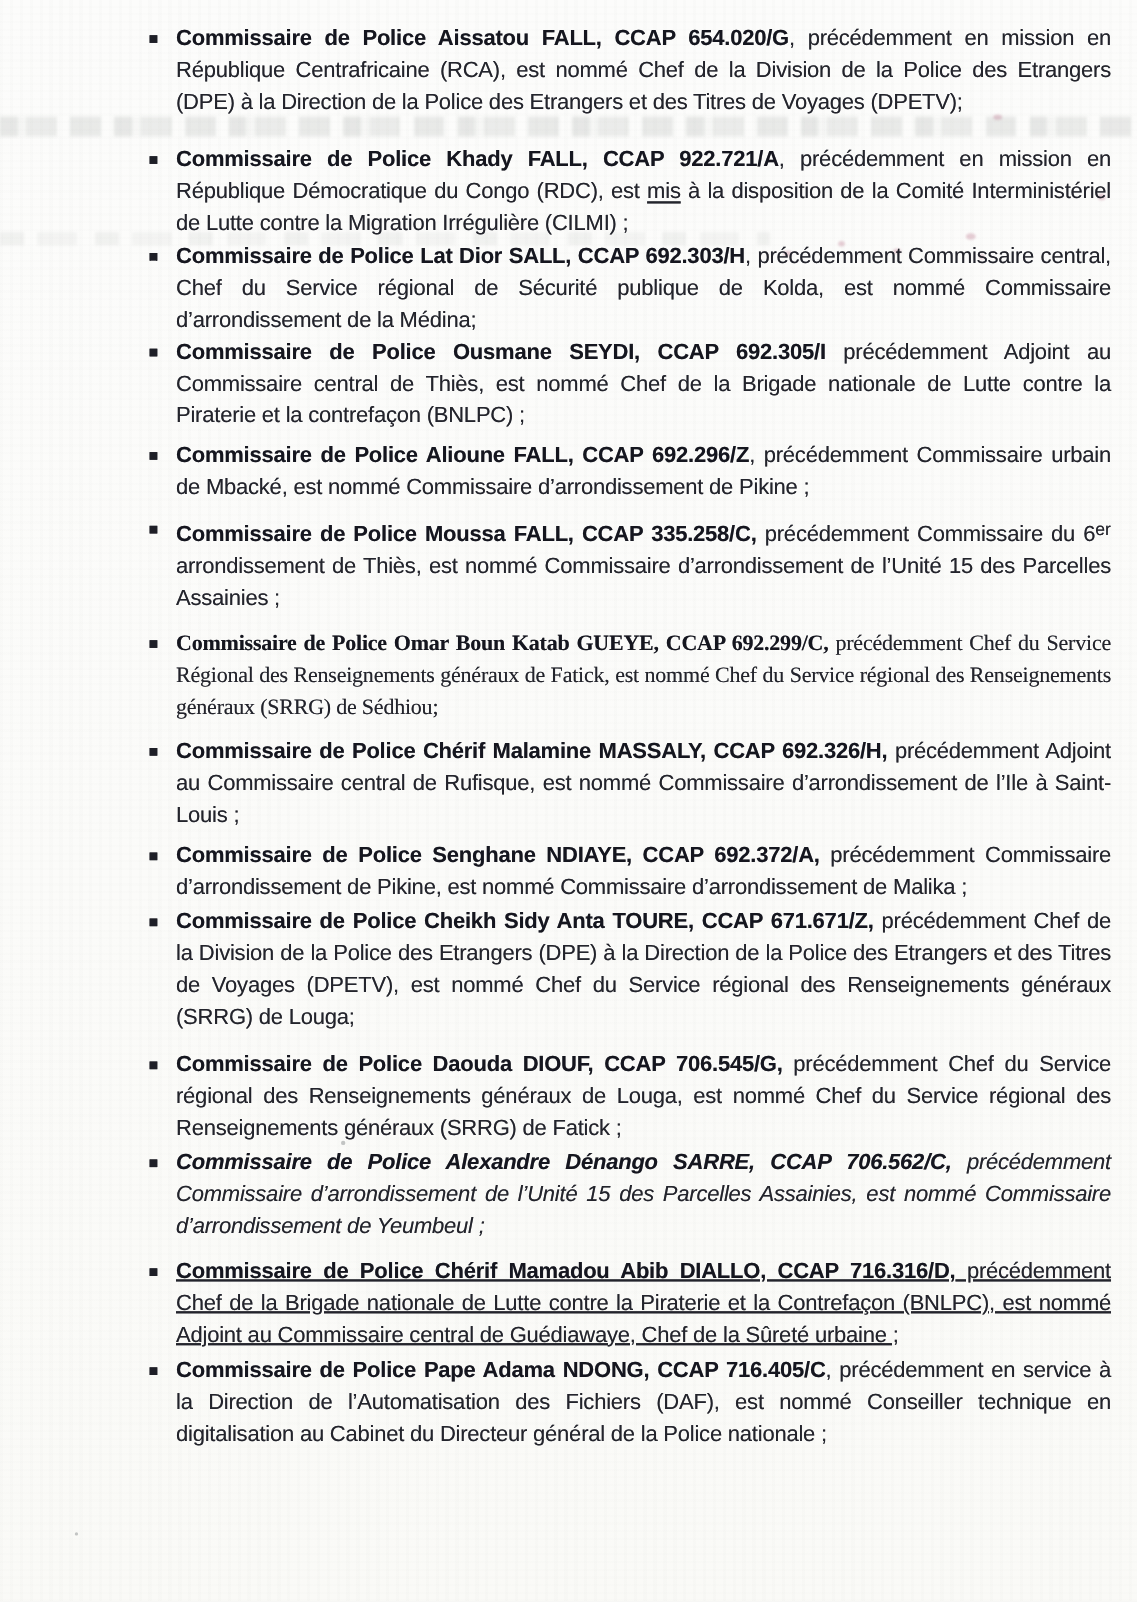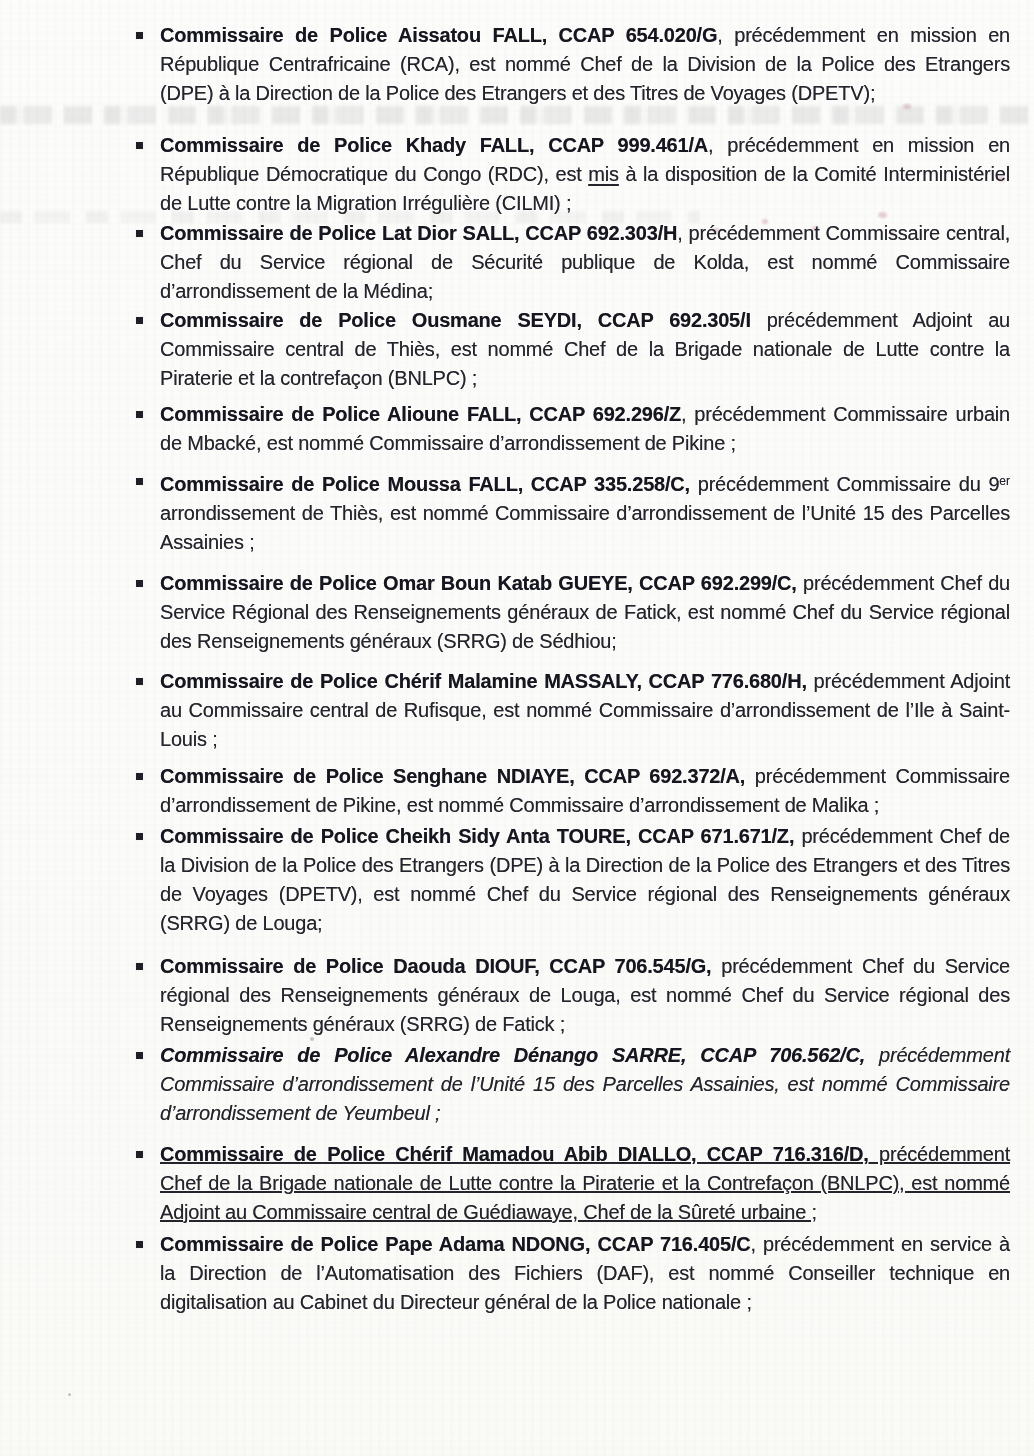--- a/index.html
+++ b/index.html
@@ -52,32 +52,32 @@
     font-weight: 700;
     color: #15161f;
   }
   li.item .body { color: #23242c; }
   li.item .u {
     text-decoration: underline;
     text-underline-offset: 3px;
     text-decoration-thickness: 1.5px;
   }
   li.item .sup {
-    font-size: 12px;
+    font-size: 16px;
     vertical-align: 6px;
     letter-spacing: 0;
   }
   
   li.item:nth-child(1)  { margin-bottom: 23px; }
   li.item:nth-child(2)  { margin-bottom: 1px;  }
   li.item:nth-child(3)  { }
   li.item:nth-child(4)  { margin-bottom: 7px;  }
   li.item:nth-child(5)  { margin-bottom: 9px;  }
   li.item:nth-child(6)  { margin-bottom: 12px; }
-  li.item:nth-child(7)  { margin-bottom: 11px; }
+  li.item:nth-child(7)  { margin-bottom: 11px; font-family: Liberation Serif, serif; }
   li.item:nth-child(8)  { margin-bottom: 8px;  }
   li.item:nth-child(9)  { margin-bottom: 2px;  }
   li.item:nth-child(10) { margin-bottom: 14px; }
   li.item:nth-child(11) { margin-bottom: 2px;  }
   li.item:nth-child(12) { margin-bottom: 12px; font-style: italic; }
   li.item:nth-child(13) { margin-bottom: 3px; text-decoration: underline;  }
   li.item:nth-child(14) { margin-bottom: 0;    }
 
   
   .ghost-band-1 {
@@ -132,27 +132,27 @@
   <div class="speck s3"></div>
   <div class="speck s4"></div>
   <div class="speck s5"></div>
   <div class="speck s6"></div>
   <div class="speck s7"></div>
   <div class="dust d1"></div>
   <div class="dust d2"></div>
 
   <ul class="appointments" id="appointments-list">
       <li class="item"><span class="bullet"></span><span class="lead">Commissaire de Police Aissatou FALL, CCAP 654.020/G</span><span class="body">, précédemment en mission en République Centrafricaine (RCA), est nommé Chef de la Division de la Police des Etrangers (DPE) à la Direction de la Police des Etrangers et des Titres de Voyages (DPETV);</span></li>
-      <li class="item"><span class="bullet"></span><span class="lead">Commissaire de Police Khady FALL, CCAP 999.461/A</span><span class="body">, précédemment en mission en République Démocratique du Congo (RDC), est </span><span class="body u">mis</span><span class="body"> à la disposition de la Comité Interministériel de Lutte contre la Migration Irrégulière (CILMI) ;</span></li>
+      <li class="item"><span class="bullet"></span><span class="lead">Commissaire de Police Khady FALL, CCAP 922.721/A</span><span class="body">, précédemment en mission en République Démocratique du Congo (RDC), est </span><span class="body u">mis</span><span class="body"> à la disposition de la Comité Interministériel de Lutte contre la Migration Irrégulière (CILMI) ;</span></li>
       <li class="item"><span class="bullet"></span><span class="lead">Commissaire de Police Lat Dior SALL, CCAP 692.303/H</span><span class="body">, précédemment Commissaire central, Chef du Service régional de Sécurité publique de Kolda, est nommé Commissaire d’arrondissement de la Médina;</span></li>
       <li class="item"><span class="bullet"></span><span class="lead">Commissaire de Police Ousmane SEYDI, CCAP 692.305/I</span><span class="body"> précédemment Adjoint au Commissaire central de Thiès, est nommé Chef de la Brigade nationale de Lutte contre la Piraterie et la contrefaçon (BNLPC) ;</span></li>
       <li class="item"><span class="bullet"></span><span class="lead">Commissaire de Police Alioune FALL, CCAP 692.296/Z</span><span class="body">, précédemment Commissaire urbain de Mbacké, est nommé Commissaire d’arrondissement de Pikine ;</span></li>
-      <li class="item"><span class="bullet"></span><span class="lead">Commissaire de Police Moussa FALL, CCAP 335.258/C,</span><span class="body"> précédemment Commissaire du 9</span><span class="sup">er</span><span class="body"> arrondissement de Thiès, est nommé Commissaire d’arrondissement de l’Unité 15 des Parcelles Assainies ;</span></li>
+      <li class="item"><span class="bullet"></span><span class="lead">Commissaire de Police Moussa FALL, CCAP 335.258/C,</span><span class="body"> précédemment Commissaire du 6</span><span class="sup">er</span><span class="body"> arrondissement de Thiès, est nommé Commissaire d’arrondissement de l’Unité 15 des Parcelles Assainies ;</span></li>
       <li class="item"><span class="bullet"></span><span class="lead">Commissaire de Police Omar Boun Katab GUEYE, CCAP 692.299/C,</span><span class="body"> précédemment Chef du Service Régional des Renseignements généraux de Fatick, est nommé Chef du Service régional des Renseignements généraux (SRRG) de Sédhiou;</span></li>
-      <li class="item"><span class="bullet"></span><span class="lead">Commissaire de Police Chérif Malamine MASSALY, CCAP 776.680/H,</span><span class="body"> précédemment Adjoint au Commissaire central de Rufisque, est nommé Commissaire d’arrondissement de l’Ile à Saint-Louis ;</span></li>
+      <li class="item"><span class="bullet"></span><span class="lead">Commissaire de Police Chérif Malamine MASSALY, CCAP 692.326/H,</span><span class="body"> précédemment Adjoint au Commissaire central de Rufisque, est nommé Commissaire d’arrondissement de l’Ile à Saint-Louis ;</span></li>
       <li class="item"><span class="bullet"></span><span class="lead">Commissaire de Police Senghane NDIAYE, CCAP 692.372/A,</span><span class="body"> précédemment Commissaire d’arrondissement de Pikine, est nommé Commissaire d’arrondissement de Malika ;</span></li>
       <li class="item"><span class="bullet"></span><span class="lead">Commissaire de Police Cheikh Sidy Anta TOURE, CCAP 671.671/Z,</span><span class="body"> précédemment Chef de la Division de la Police des Etrangers (DPE) à la Direction de la Police des Etrangers et des Titres de Voyages (DPETV), est nommé Chef du Service régional des Renseignements généraux (SRRG) de Louga;</span></li>
       <li class="item"><span class="bullet"></span><span class="lead">Commissaire de Police Daouda DIOUF, CCAP 706.545/G,</span><span class="body"> précédemment Chef du Service régional des Renseignements généraux de Louga, est nommé Chef du Service régional des Renseignements généraux (SRRG) de Fatick ;</span></li>
       <li class="item"><span class="bullet"></span><span class="lead">Commissaire de Police Alexandre Dénango SARRE, CCAP 706.562/C,</span><span class="body"> précédemment Commissaire d’arrondissement de l’Unité 15 des Parcelles Assainies, est nommé Commissaire d’arrondissement de Yeumbeul ;</span></li>
       <li class="item"><span class="bullet"></span><span class="lead">Commissaire de Police Chérif Mamadou Abib DIALLO, CCAP 716.316/D,</span><span class="body"> précédemment Chef de la Brigade nationale de Lutte contre la Piraterie et la Contrefaçon (BNLPC), est nommé Adjoint au Commissaire central de Guédiawaye, Chef de la Sûreté urbaine ;</span></li>
       <li class="item"><span class="bullet"></span><span class="lead">Commissaire de Police Pape Adama NDONG, CCAP 716.405/C</span><span class="body">, précédemment en service à la Direction de l’Automatisation des Fichiers (DAF), est nommé Conseiller technique en digitalisation au Cabinet du Directeur général de la Police nationale ;</span></li>
     </ul>
 </div>
 
 </body></html>

